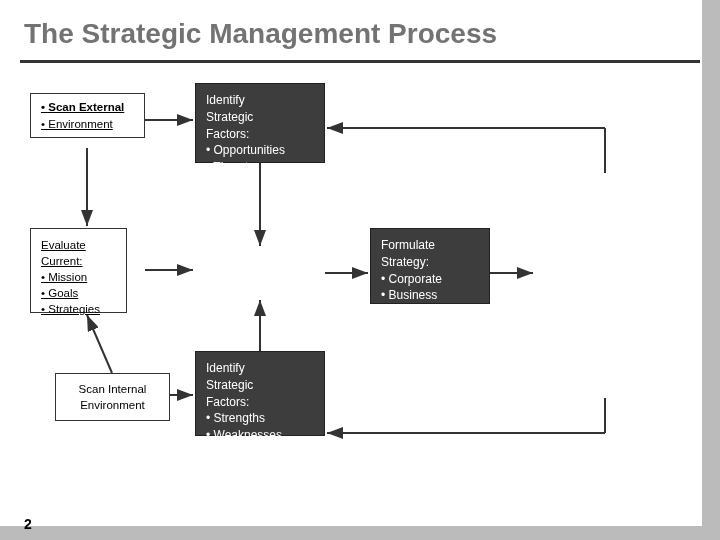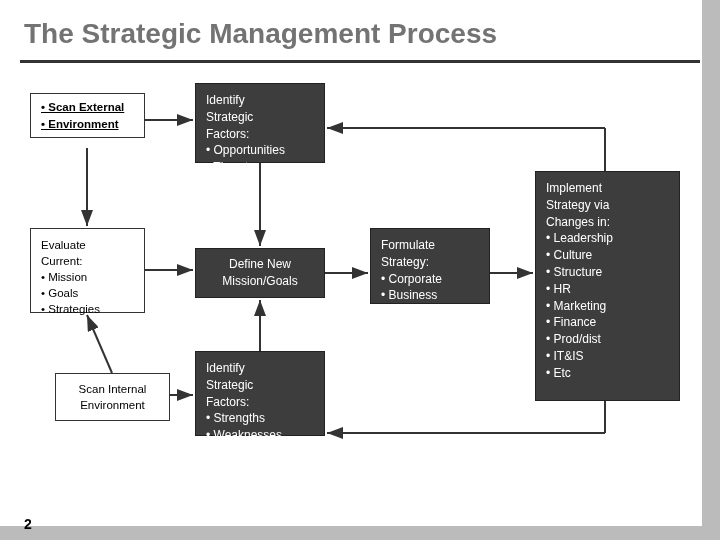--- a/index.html
+++ b/index.html
@@ -133,46 +133,40 @@
     <line x1="605" y1="100" x2="605" y2="55" stroke="#333" stroke-width="2"></line>
     <line x1="605" y1="55" x2="327" y2="55" stroke="#333" stroke-width="2" marker-end="url(#arrowhead)"></line>
 
     <line x1="605" y1="325" x2="605" y2="360" stroke="#333" stroke-width="2"></line>
     <line x1="605" y1="360" x2="327" y2="360" stroke="#333" stroke-width="2" marker-end="url(#arrowhead)"></line>
 
   </svg>
 
   <div class="light-box" style="left:30px; top:20px; width:115px; height:45px; display:flex; flex-direction:column; justify-content:center;">
     <span style="font-weight:bold; text-decoration:underline;">• Scan External</span>
-    <span style="font-weight:bold; text-decoration:underline;">• Environment</span>
+    <span style="font-weight:normal; text-decoration:underline;">• Environment</span>
   </div>
 
   <div class="dark-box" style="left:195px; top:10px; width:130px; height:80px;">
     <span>Identify<br>Strategic<br>Factors:<br>• Opportunities<br>• Threats</span>
   </div>
 
-  <div class="light-box" style="left:30px; top:155px; width:115px; height:85px;">
+  <div class="light-box" style="left:30px; top:155px; width:97px; height:85px;text-decoration:underline;">
     <span>Evaluate<br>Current:<br>• Mission<br>• Goals<br>• Strategies</span>
   </div>
 
-  <div class="dark-box" style="left:195px; top:175px; width:130px; height:50px; display:flex; align-items:center; justify-content:center;">
-    <span style="text-align:center;">Define New<br>Mission/Goals</span>
-  </div>
 
   <div class="light-box" style="left:55px; top:300px; width:115px; height:48px; display:flex; flex-direction:column; justify-content:center; align-items:center; text-align:center;">
     <span>Scan  Internal<br>Environment</span>
   </div>
 
   <div class="dark-box" style="left:195px; top:278px; width:130px; height:85px;">
     <span>Identify<br>Strategic<br>Factors:<br>• Strengths<br>• Weaknesses</span>
   </div>
 
   <div class="dark-box" style="left:370px; top:155px; width:120px; height:76px;">
     <span>Formulate<br>Strategy:<br>• Corporate<br>• Business<br>• Functional</span>
   </div>
 
-  <div class="dark-box" style="left:535px; top:98px; width:145px; height:230px;">
-    <span>Implement<br>Strategy via<br>Changes in:<br>• Leadership<br>• Culture<br>• Structure<br>• HR<br>• Marketing<br>• Finance<br>• Prod/dist<br>• IT&amp;IS<br>• Etc</span>
-  </div>
 
 </div>
 
 <div class="page-number">2</div>
 
 </body></html>

